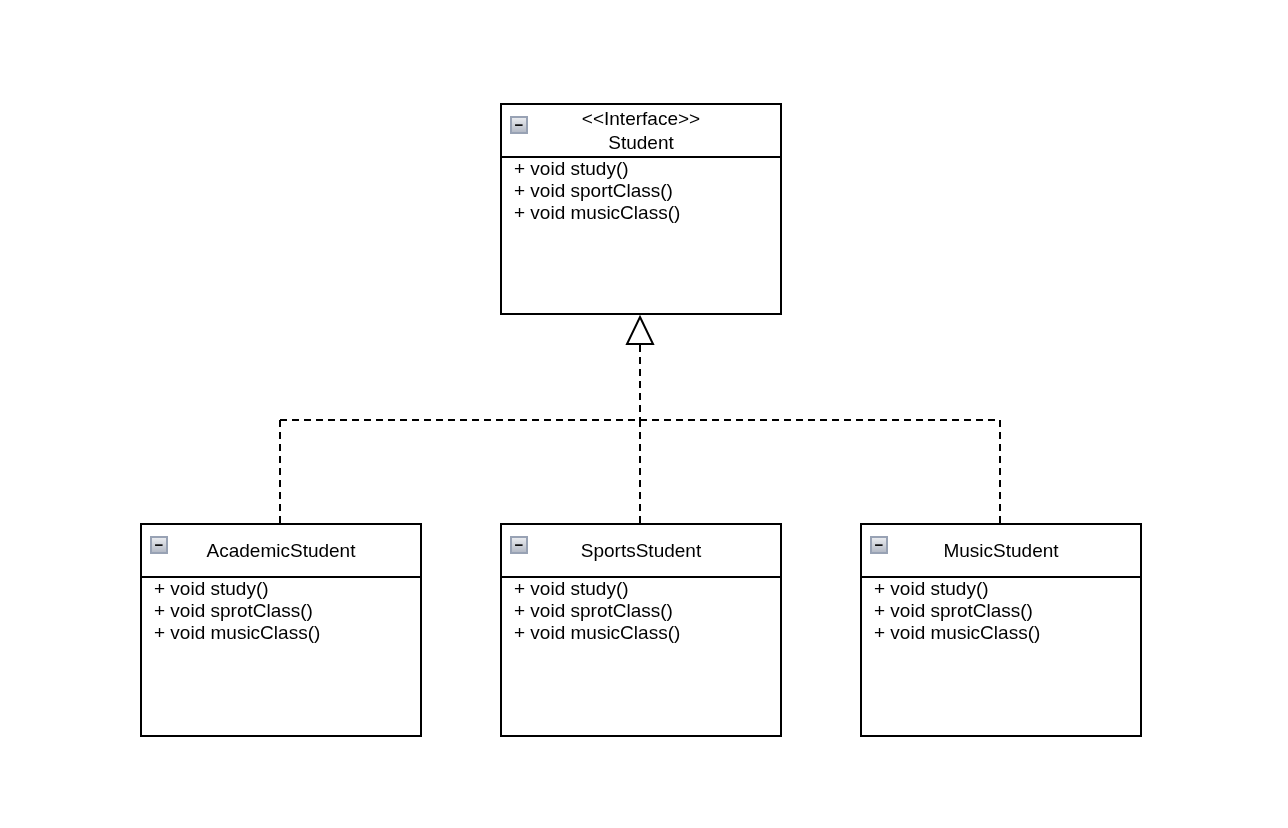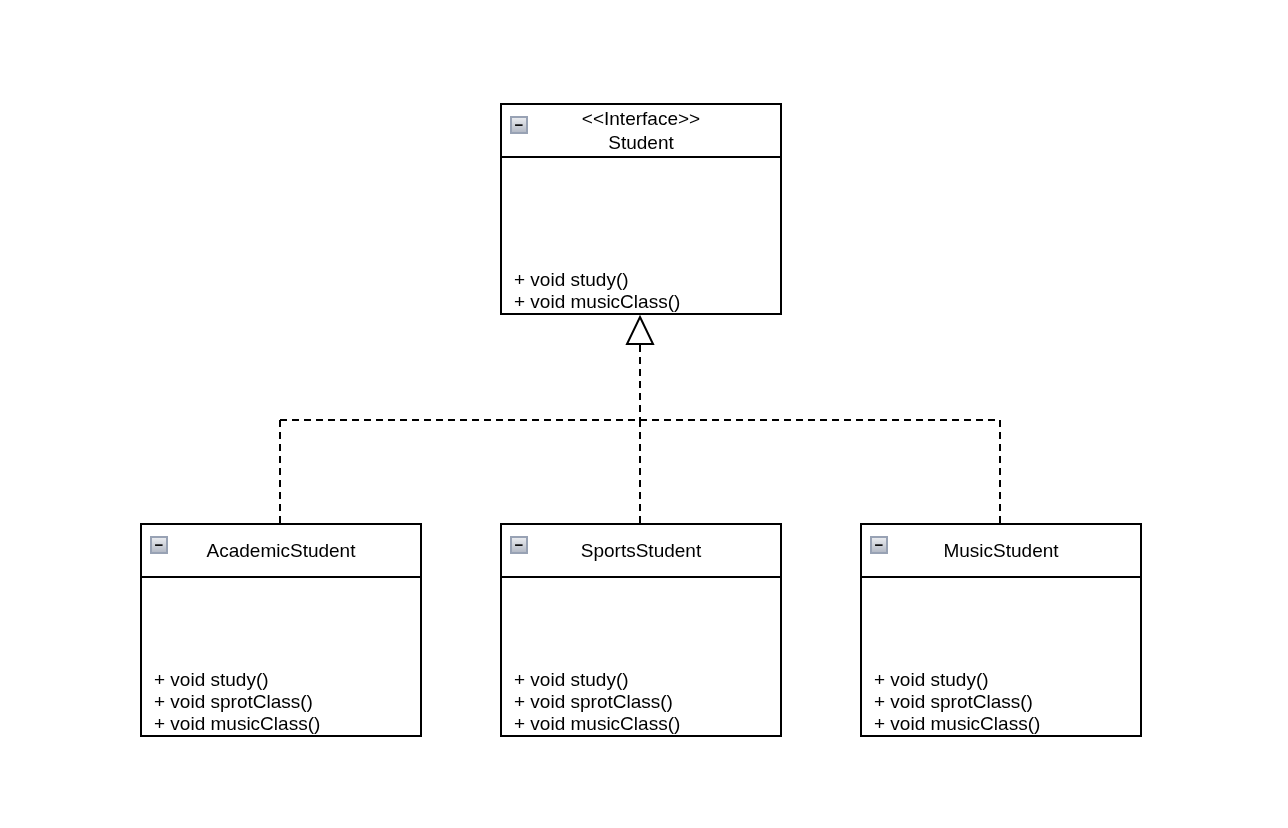--- a/index.html
+++ b/index.html
@@ -35,21 +35,21 @@
     justify-content: center;
     align-items: center;
     text-align: center;
     font-size: 19px;
     line-height: 24px;
   }
   .uml-body {
     flex: 1 1 auto;
     display: flex;
     flex-direction: column;
-    justify-content: flex-end;
+    justify-content: flex-start;
     padding-left: 12px;
     font-size: 19px;
   }
   .method { white-space: nowrap; }
   .collapse {
     position: absolute;
     left: 8px;
     top: 11px;
     width: 18px;
     height: 18px;
@@ -92,20 +92,21 @@
   <div class="uml-box" id="box-interface">
     <div class="uml-header">
       <div class="collapse">
           <span>−</span>
         </div>
       <div>&lt;&lt;Interface&gt;&gt;</div>
       <div>Student</div>
     </div>
     <div class="uml-body">
       <div class="method">+ void study()</div>
+      <div class="method">+ void sportClass()</div>
       <div class="method">+ void musicClass()</div>
     </div>
   </div>
 
   <div class="uml-box" id="box-academic">
     <div class="uml-header">
       <div class="collapse">
           <span>−</span>
         </div>
       <div>AcademicStudent</div>

